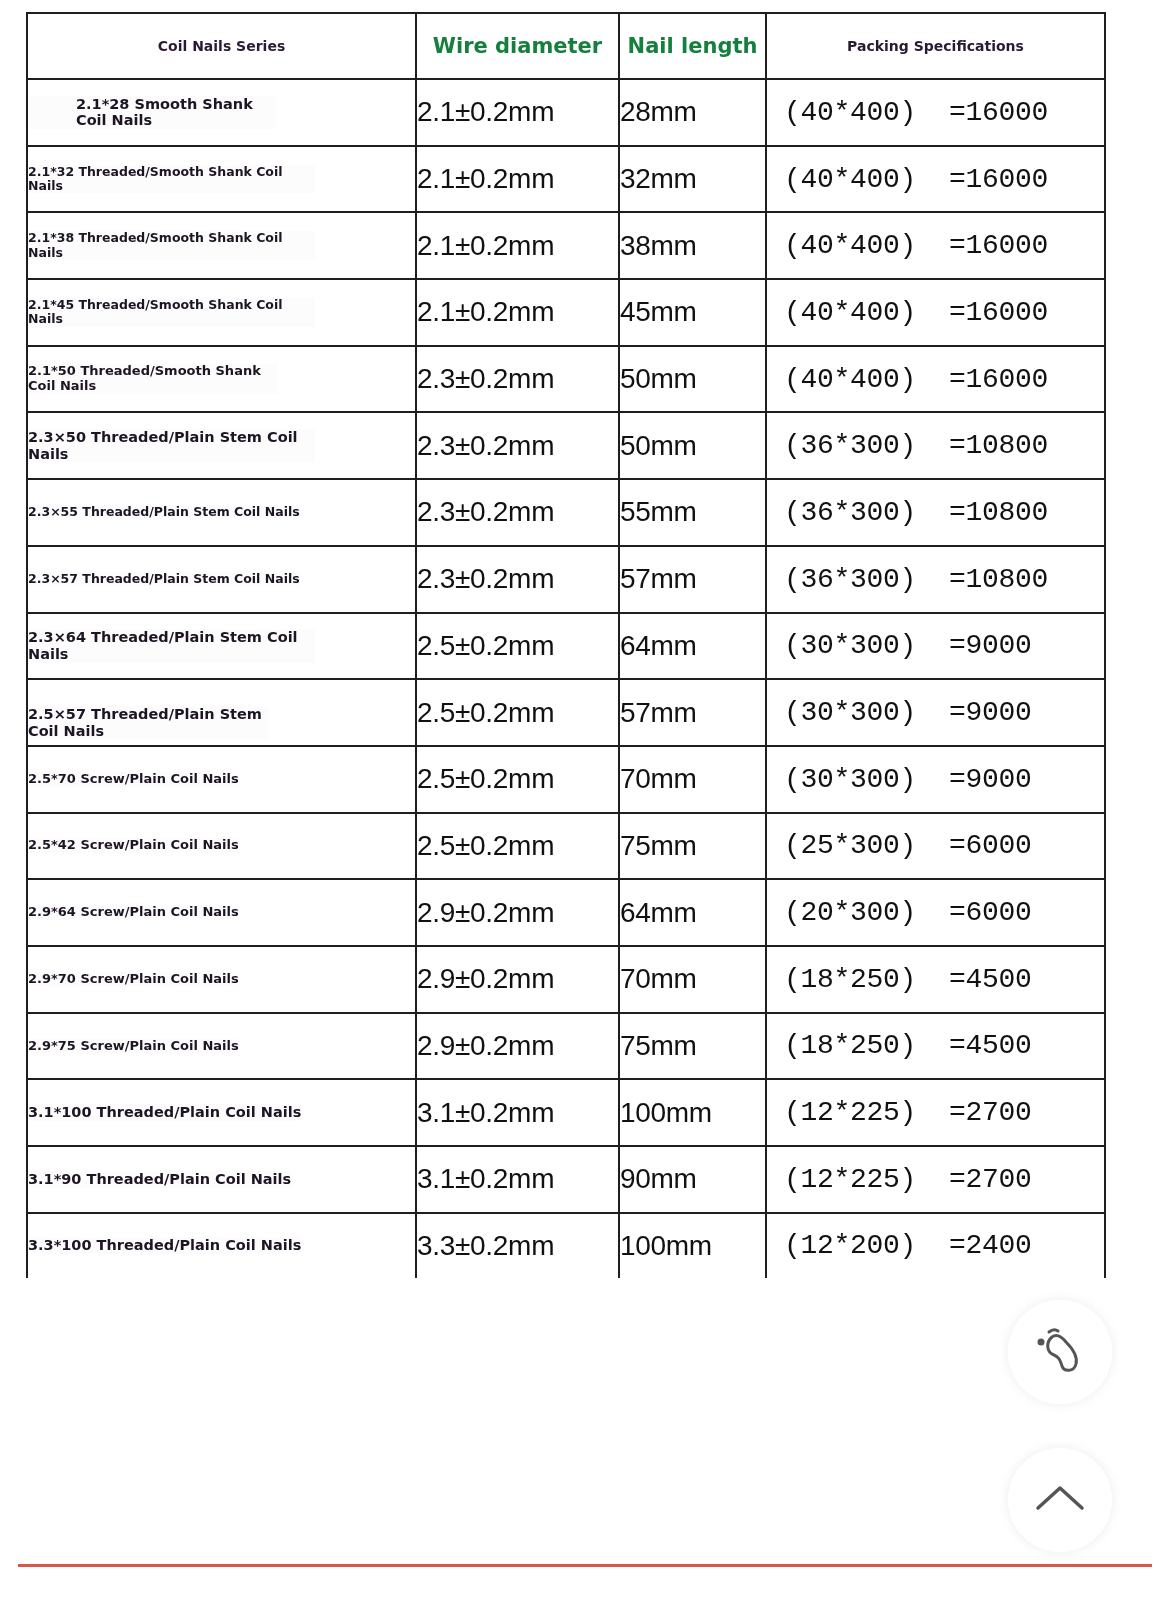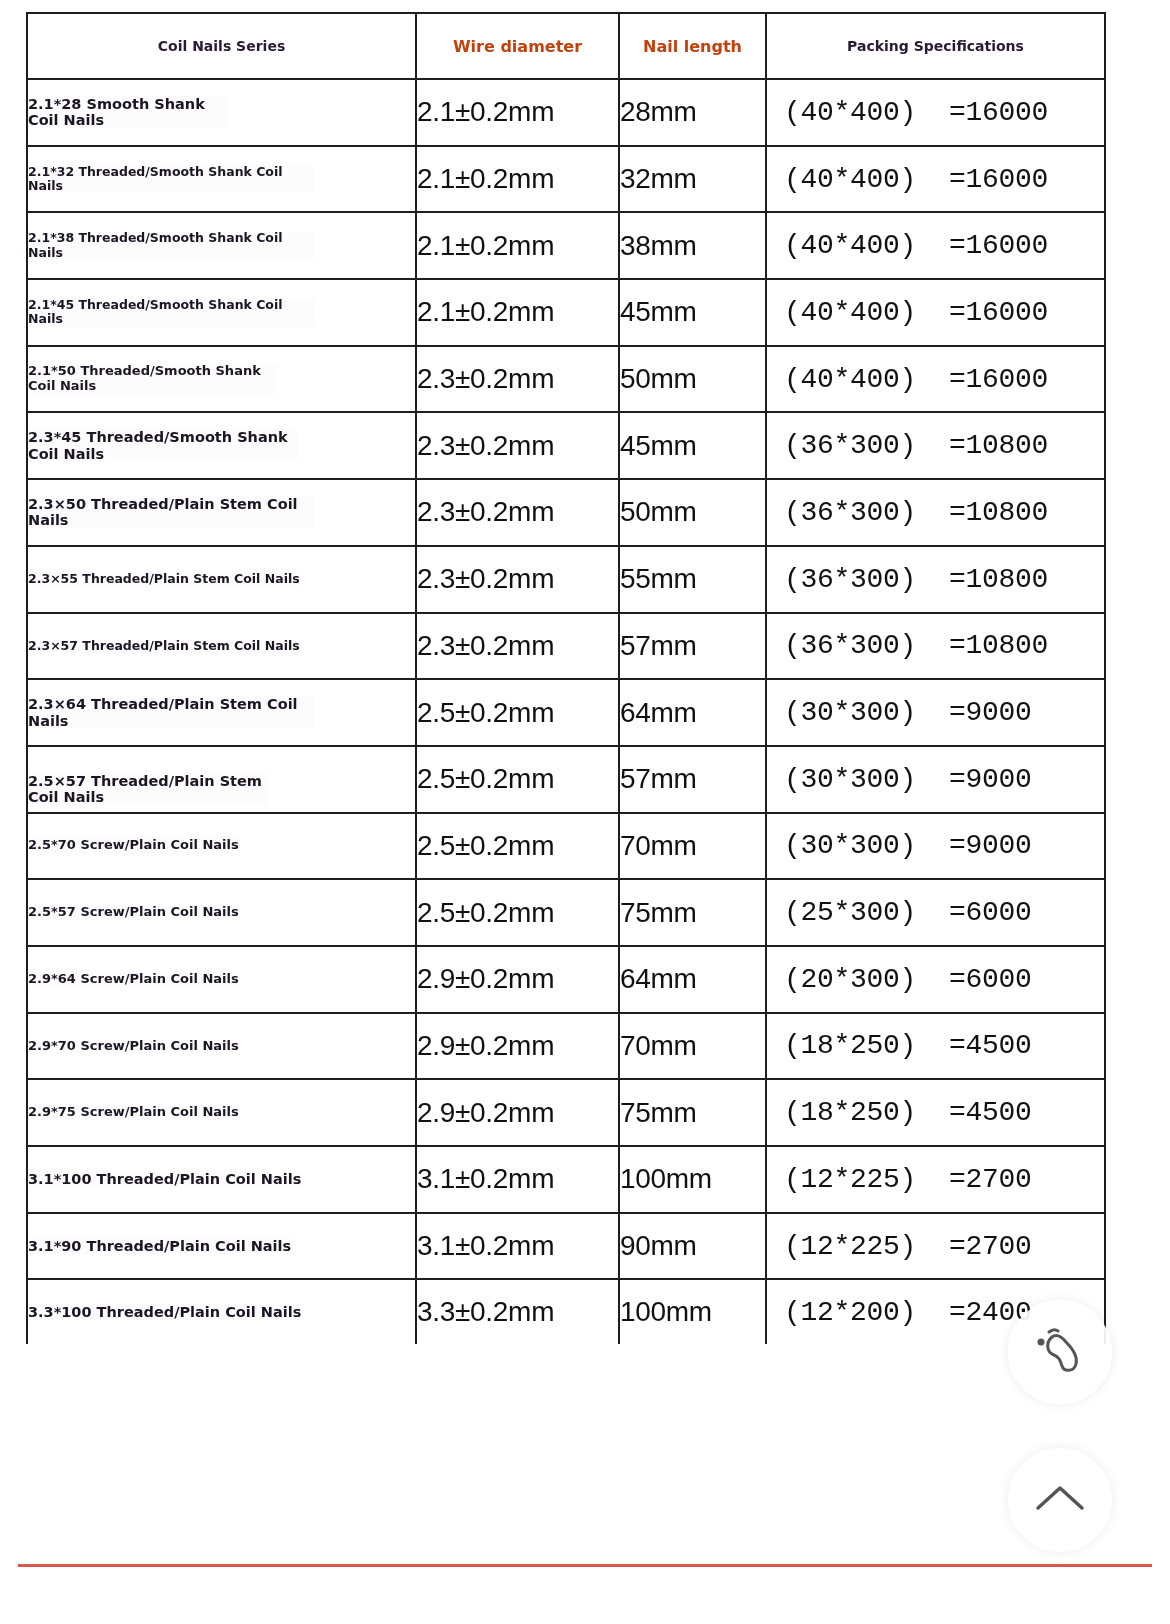--- a/index.html
+++ b/index.html
@@ -35,22 +35,22 @@
       height: 64px;
       font-family: "DejaVu Sans", sans-serif;
       font-weight: bold;
       text-align: center;
     }
     .spec-table th.h-series, .spec-table th.h-packing {
       font-size: 14px;
       color: #2a1a33;
     }
     .spec-table th.h-wire, .spec-table th.h-length {
-      font-size: 16px;
-      color: #c2410c;
+      font-size: 21px;
+      color: #15803d;
       border-radius: 18px;
     }
     .spec-table td {
       height: 64.7px;
     }
     .spec-table tbody tr:last-child td {
       border-bottom: none;
       height: 64px;
     }
     .name-cell {
@@ -120,21 +120,21 @@
   <thead>
     <tr>
       <th class="h-series">Coil Nails Series</th>
       <th class="h-wire">Wire diameter</th>
       <th class="h-length">Nail length</th>
       <th class="h-packing">Packing Specifications</th>
     </tr>
   </thead>
   <tbody id="table-body">
       <tr>
-        <td class="name-cell sz-m"><span style="max-width: 200px;">2.1*28 Smooth Shank Coil Nails</span></td>
+        <td class="name-cell sz-m"><span style="max-width: 200px; padding-left: 48px;">2.1*28 Smooth Shank Coil Nails</span></td>
         <td class="val-cell">2.1±0.2mm</td>
         <td class="val-cell">28mm</td>
         <td class="pack-cell">(40*400)  =16000</td>
       </tr>
       <tr>
         <td class="name-cell sz-s"><span>2.1*32 Threaded/Smooth Shank Coil Nails</span></td>
         <td class="val-cell">2.1±0.2mm</td>
         <td class="val-cell">32mm</td>
         <td class="pack-cell">(40*400)  =16000</td>
       </tr>
@@ -148,26 +148,20 @@
         <td class="name-cell sz-s"><span>2.1*45 Threaded/Smooth Shank Coil Nails</span></td>
         <td class="val-cell">2.1±0.2mm</td>
         <td class="val-cell">45mm</td>
         <td class="pack-cell">(40*400)  =16000</td>
       </tr>
       <tr>
         <td class="name-cell sz-l"><span style="max-width: 250px;">2.1*50 Threaded/Smooth Shank Coil Nails</span></td>
         <td class="val-cell">2.3±0.2mm</td>
         <td class="val-cell">50mm</td>
         <td class="pack-cell">(40*400)  =16000</td>
-      </tr>
-      <tr>
-        <td class="name-cell sz-m"><span style="max-width: 270px;">2.3*45 Threaded/Smooth Shank Coil Nails</span></td>
-        <td class="val-cell">2.3±0.2mm</td>
-        <td class="val-cell">45mm</td>
-        <td class="pack-cell">(36*300)  =10800</td>
       </tr>
       <tr>
         <td class="name-cell sz-m"><span>2.3×50 Threaded/Plain Stem Coil Nails</span></td>
         <td class="val-cell">2.3±0.2mm</td>
         <td class="val-cell">50mm</td>
         <td class="pack-cell">(36*300)  =10800</td>
       </tr>
       <tr>
         <td class="name-cell sz-s"><span>2.3×55 Threaded/Plain Stem Coil Nails</span></td>
         <td class="val-cell">2.3±0.2mm</td>
@@ -192,21 +186,21 @@
         <td class="val-cell">57mm</td>
         <td class="pack-cell">(30*300)  =9000</td>
       </tr>
       <tr>
         <td class="name-cell sz-l"><span>2.5*70 Screw/Plain Coil Nails</span></td>
         <td class="val-cell">2.5±0.2mm</td>
         <td class="val-cell">70mm</td>
         <td class="pack-cell">(30*300)  =9000</td>
       </tr>
       <tr>
-        <td class="name-cell sz-l"><span>2.5*57 Screw/Plain Coil Nails</span></td>
+        <td class="name-cell sz-l"><span>2.5*42 Screw/Plain Coil Nails</span></td>
         <td class="val-cell">2.5±0.2mm</td>
         <td class="val-cell">75mm</td>
         <td class="pack-cell">(25*300)  =6000</td>
       </tr>
       <tr>
         <td class="name-cell sz-l"><span>2.9*64 Screw/Plain Coil Nails</span></td>
         <td class="val-cell">2.9±0.2mm</td>
         <td class="val-cell">64mm</td>
         <td class="pack-cell">(20*300)  =6000</td>
       </tr>

